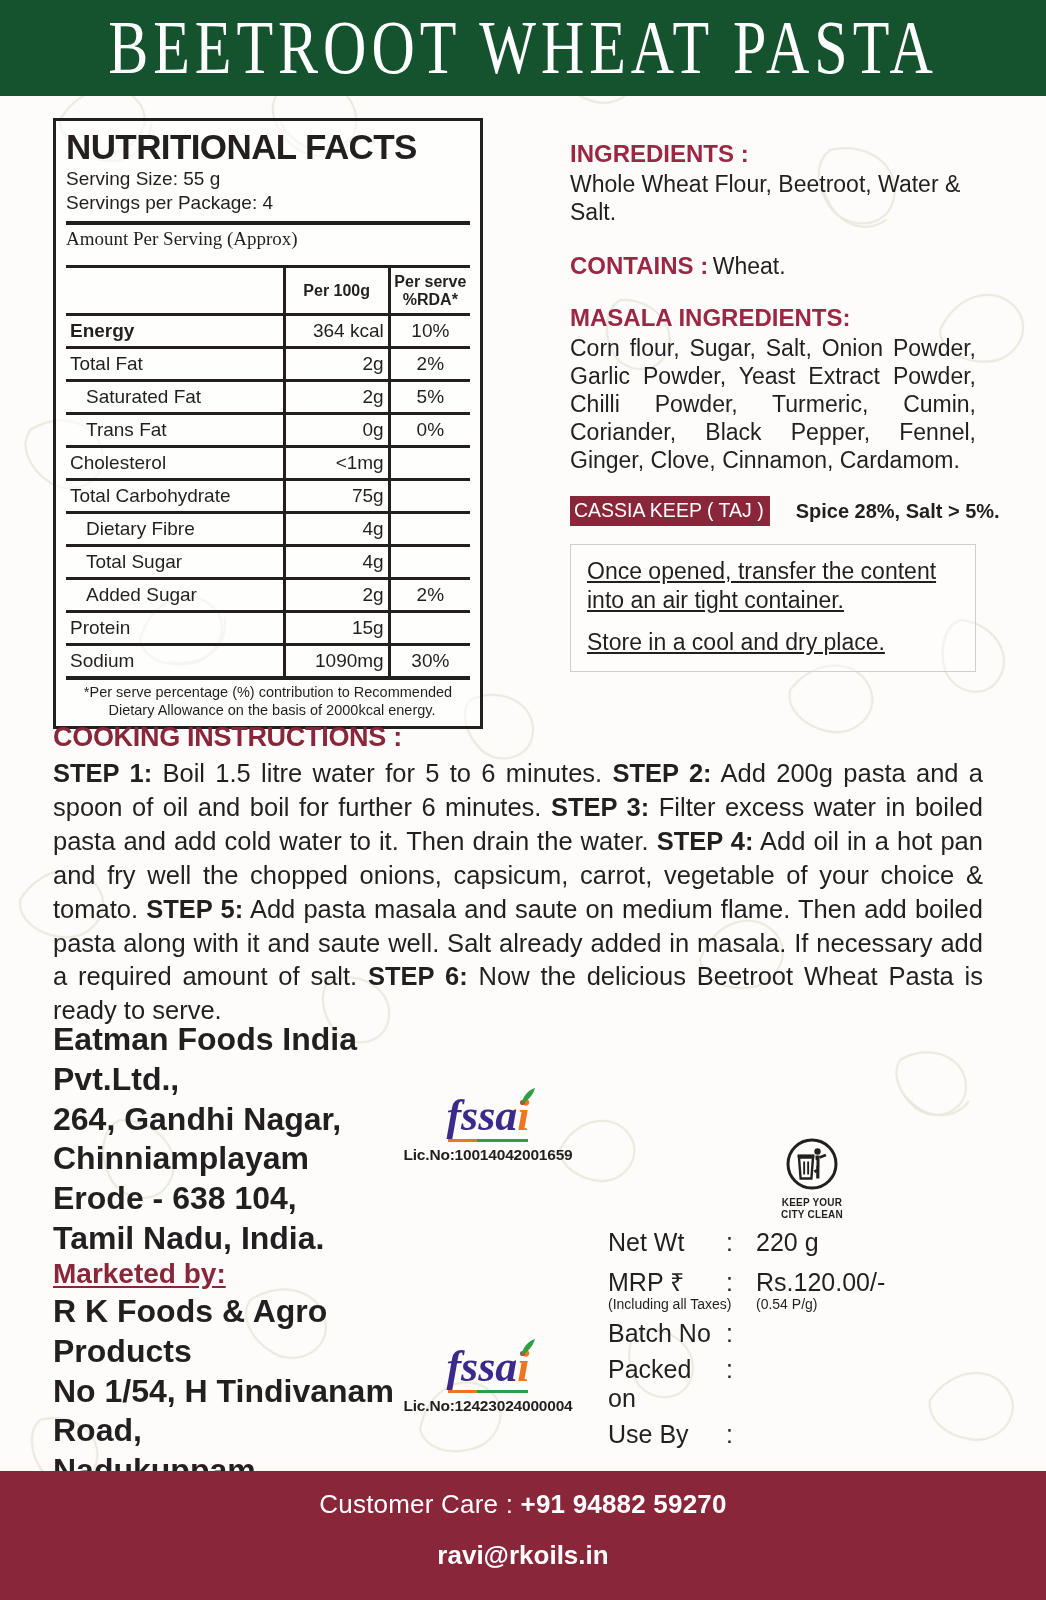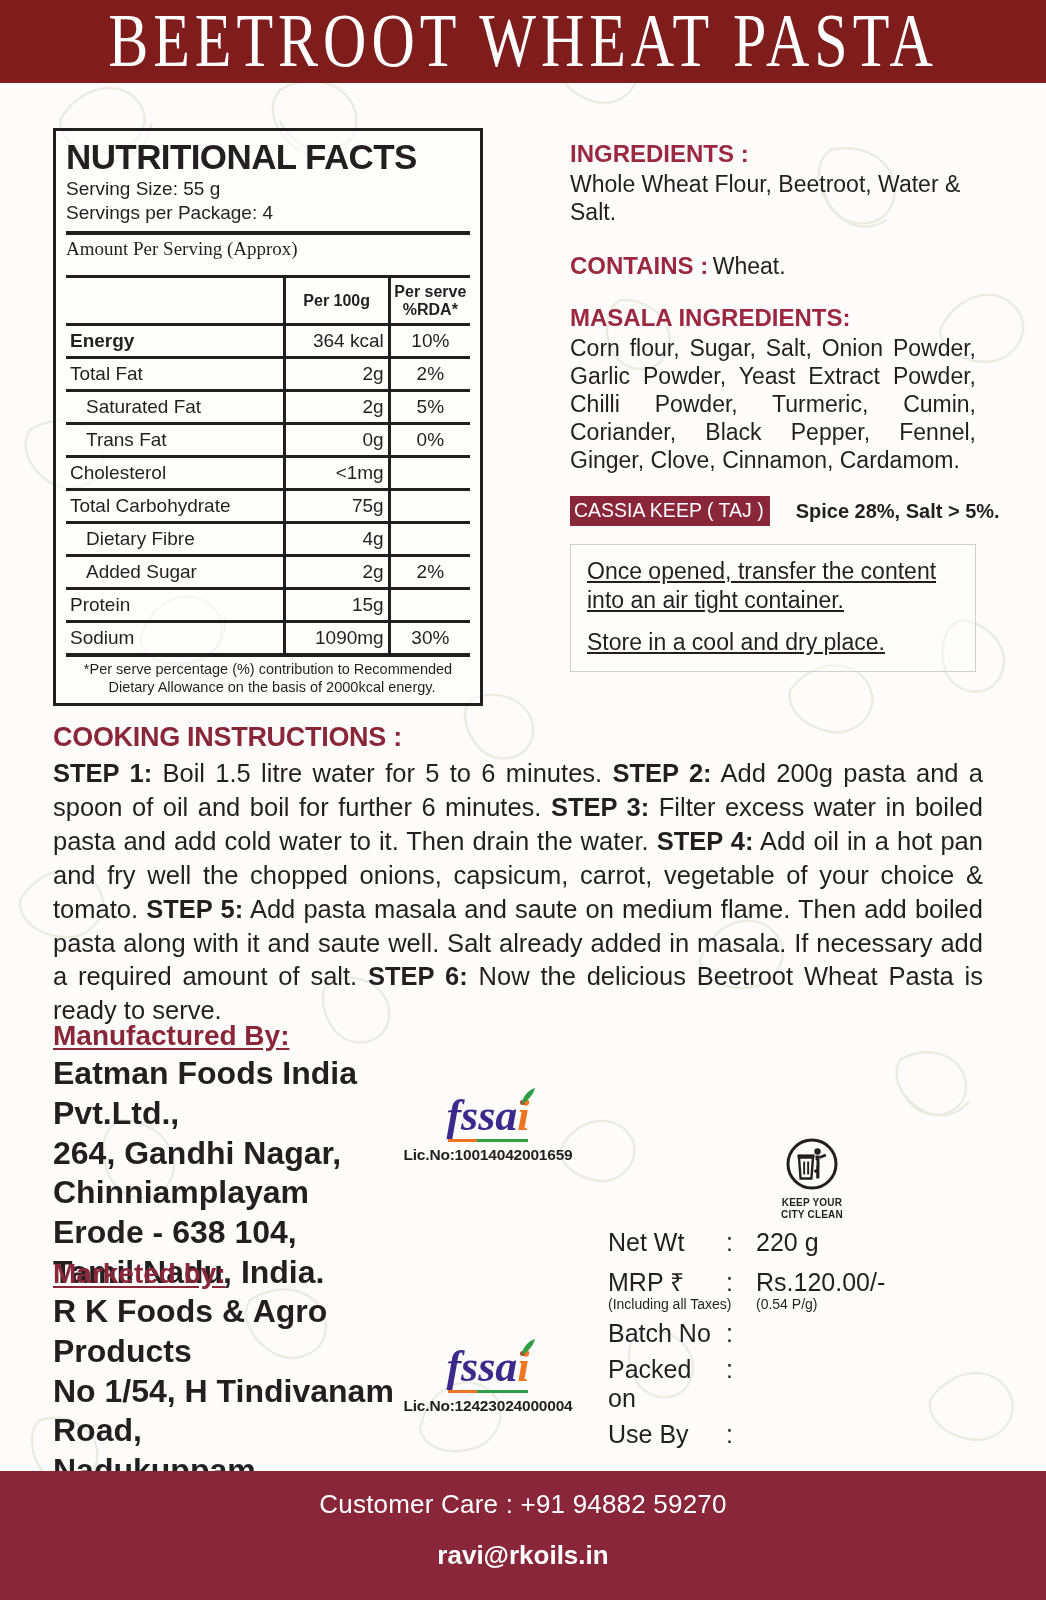--- a/index.html
+++ b/index.html
@@ -29,22 +29,22 @@
     z-index: 1;
     width: 1046px;
     height: 1600px;
   }
 
   
   .header-bar {
     position: absolute;
     left: 0; top: 0;
     width: 1046px;
-    height: 83px;
-    background: #7f1d1d;
+    height: 96px;
+    background: #14532d;
     display: flex;
     align-items: center;
     justify-content: center;
   }
   .header-title {
     color: #ffffff;
     font-family: "Liberation Serif", serif;
     font-size: 60px;
     letter-spacing: 5px;
     font-weight: 400;
@@ -58,27 +58,27 @@
     left: 0; top: 1471px;
     width: 1046px;
     height: 129px;
     background: #8a2639;
     color: #fff;
     text-align: center;
     padding-top: 18px;
     box-sizing: border-box;
   }
   .footer-line1 { font-size: 26px; letter-spacing: .2px; }
-  .footer-line1 b { font-weight: 400; }
+  .footer-line1 b { font-weight: 700; }
   .footer-line2 { font-size: 26px; margin-top: 20px; font-weight: 600; }
 
   
   .nutrition {
     position: absolute;
-    left: 53px; top: 128px;
+    left: 53px; top: 118px;
     width: 430px;
     border: 3px solid #231f20;
     box-sizing: border-box;
     background: rgba(255,255,255,0.55);
     padding: 6px 10px 6px 10px;
   }
   .nf-title {
     font-size: 35px;
     font-weight: 700;
     letter-spacing: -0.6px;
@@ -428,20 +428,25 @@
         <td class="c-name">Total Carbohydrate</td>
         <td class="c-val">75g</td>
         <td class="c-rda"></td>
       </tr>
       <tr>
         <td class="c-name ind1">Dietary Fibre</td>
         <td class="c-val">4g</td>
         <td class="c-rda"></td>
       </tr>
       <tr>
+        <td class="c-name ind1">Total Sugar</td>
+        <td class="c-val">4g</td>
+        <td class="c-rda"></td>
+      </tr>
+      <tr>
         <td class="c-name ind1">Added Sugar</td>
         <td class="c-val">2g</td>
         <td class="c-rda">2%</td>
       </tr>
       <tr>
         <td class="c-name">Protein</td>
         <td class="c-val">15g</td>
         <td class="c-rda"></td>
       </tr>
       <tr>
@@ -491,21 +496,20 @@
   </div>
 
   <div class="cooking">
     <div class="cook-head">COOKING INSTRUCTIONS :</div>
     <div class="cook-body">
       <b>STEP 1:</b><span> Boil 1.5 litre water for 5 to 6 minutes. </span><b>STEP 2:</b><span> Add 200g pasta and a spoon of oil and boil for further 6 minutes. </span><b>STEP 3:</b><span> Filter excess water in boiled pasta and add cold water to it. Then drain the water. </span><b>STEP 4:</b><span> Add oil in a hot pan and fry well the chopped onions, capsicum, carrot, vegetable of your choice &amp; tomato. </span><b>STEP 5:</b><span> Add pasta masala and saute on medium flame. Then add boiled pasta along with it and saute well. Salt already added in masala. If necessary add a required amount of salt. </span><b>STEP 6:</b><span> Now the delicious Beetroot Wheat Pasta is ready to serve.</span>
     </div>
   </div>
 
   <div class="mfg">
-    <div class="addr-head">Manufactured By:</div>
     <div class="addr-body">
       <div>Eatman Foods India Pvt.Ltd.,</div>
       <div>264, Gandhi Nagar,</div>
       <div>Chinniamplayam</div>
       <div>Erode - 638 104,</div>
       <div>Tamil Nadu, India.</div>
     </div>
   </div>
 
   <div class="mk">

